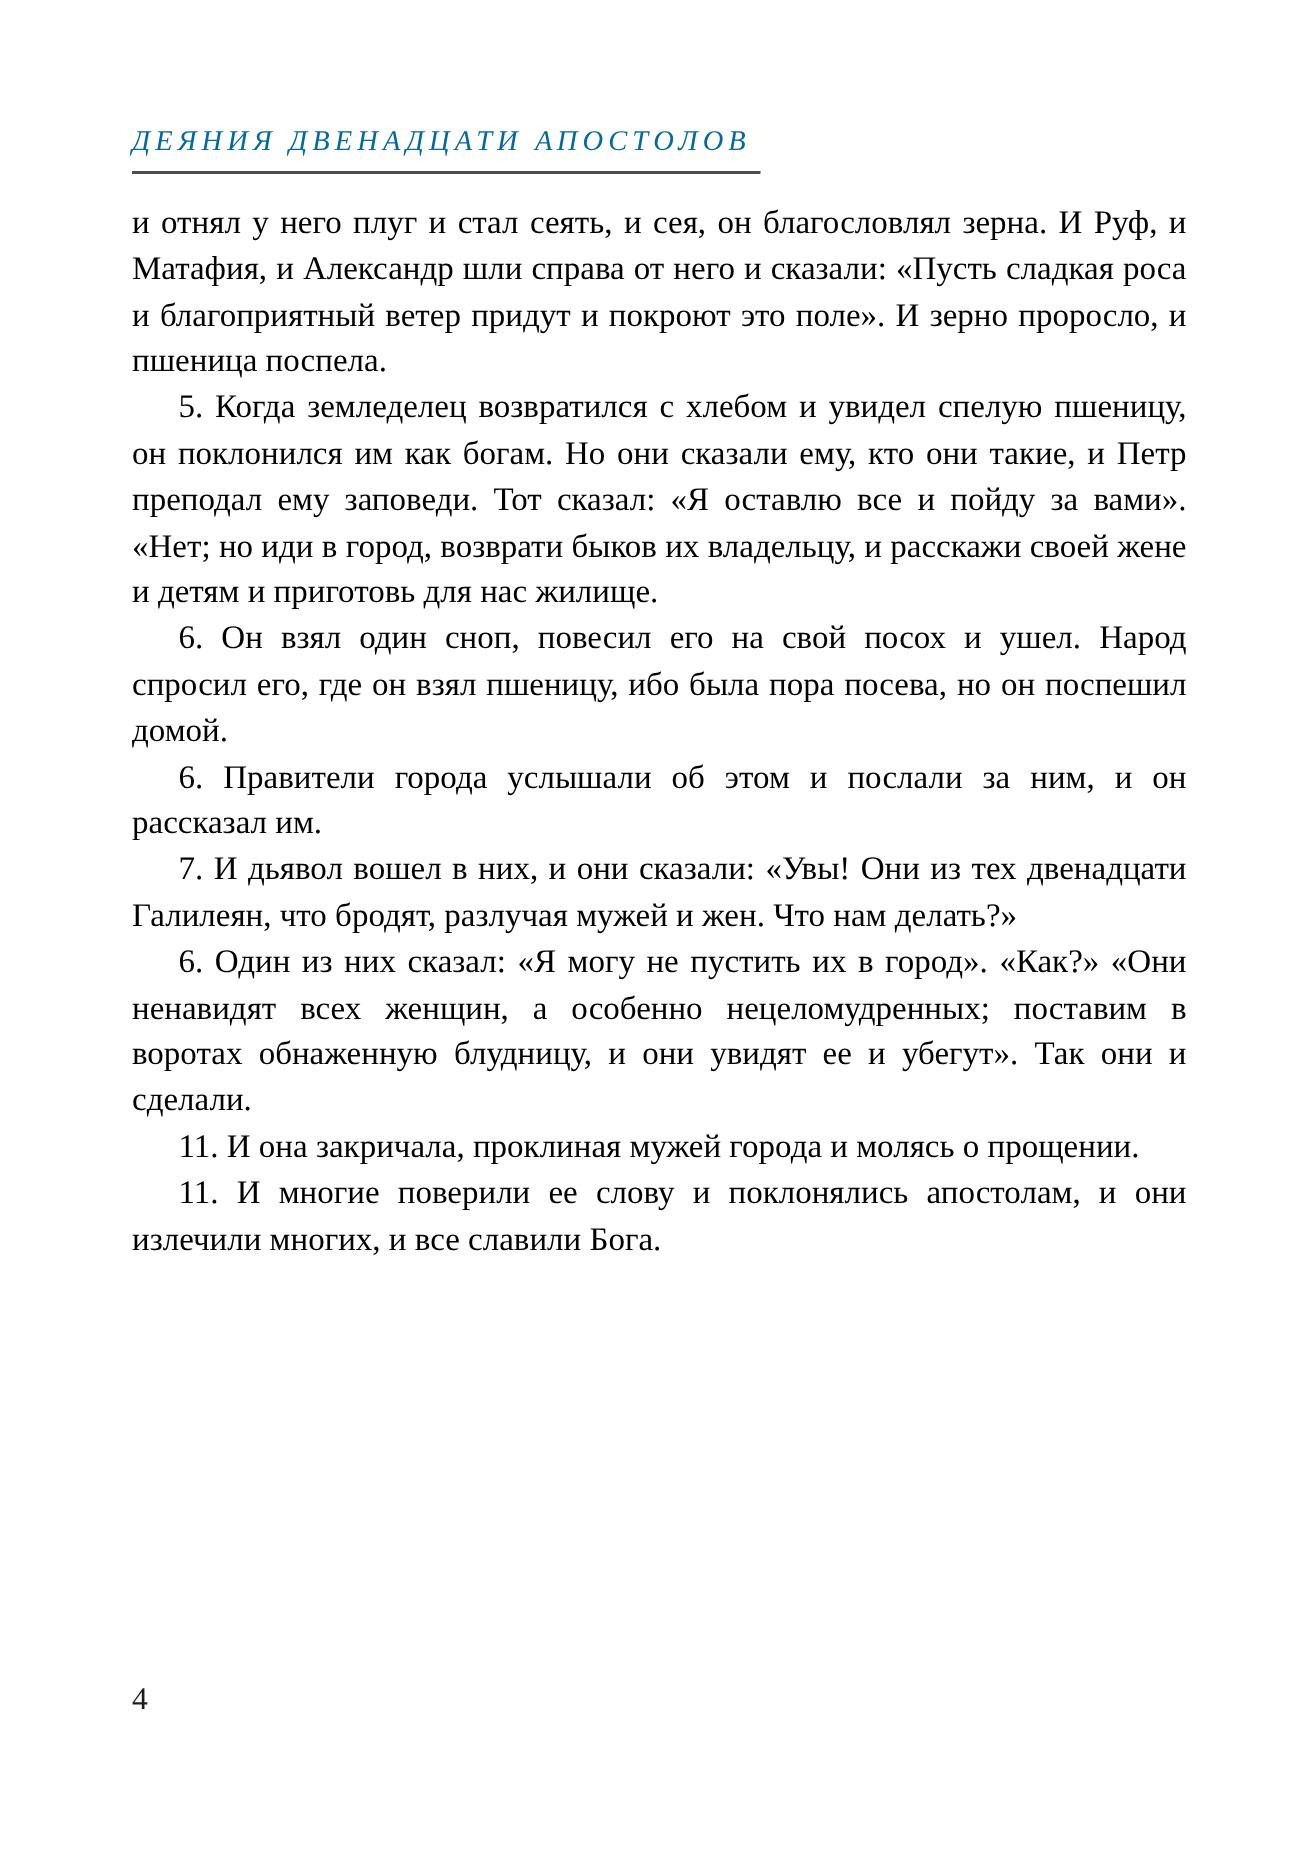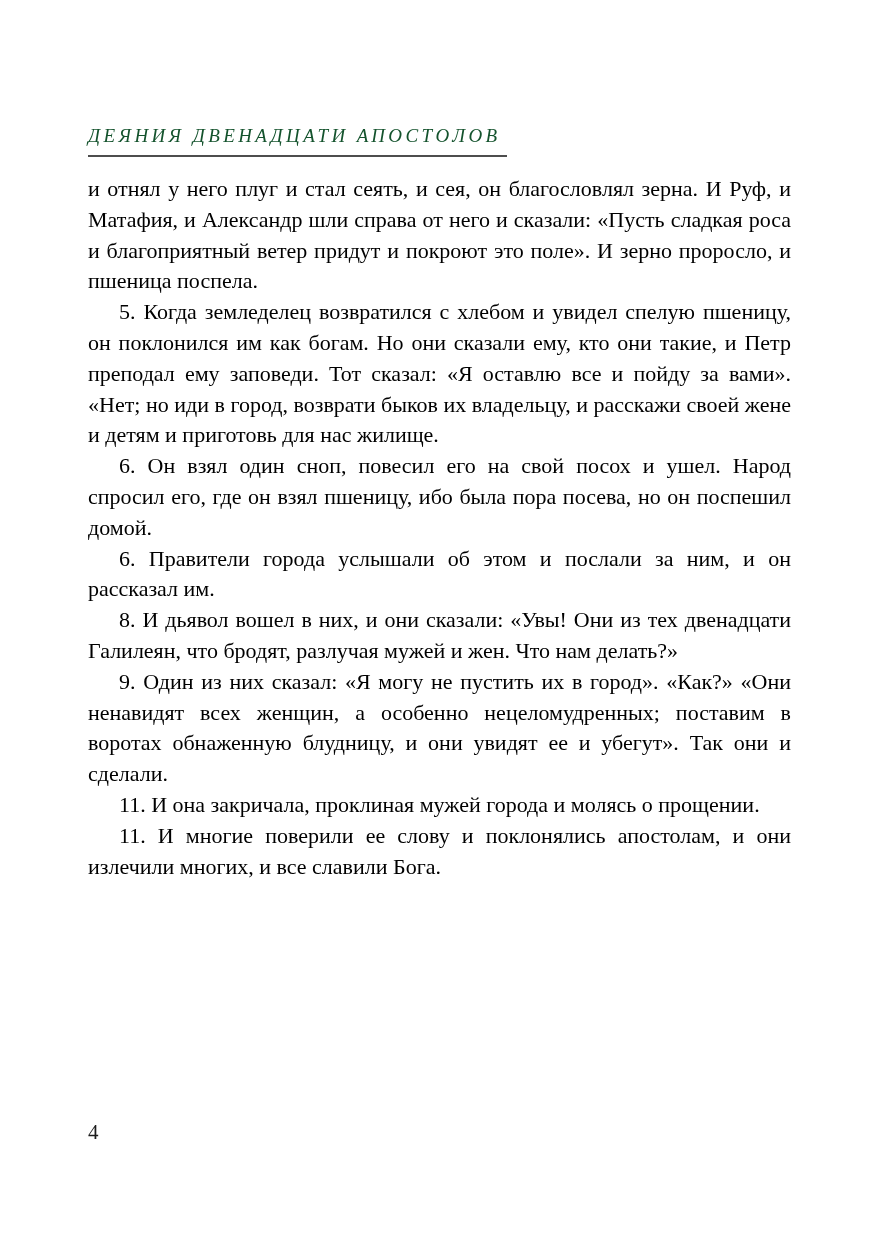--- a/index.html
+++ b/index.html
@@ -21,27 +21,26 @@
     left: 88px;
     top: 84px;
     width: 703px;
   }
   .running-head {
     display: inline-block;
     font-style: italic;
     font-size: 19px;
     font-weight: 500;
     letter-spacing: 3.4px;
-    color: #14532d;
+    color: #0369a1;
     text-transform: uppercase;
     border-bottom: 2px solid #4d4d4d;
     padding-bottom: 8px;
     padding-right: 6px;
     white-space: nowrap;
-    margin-top: 41px;
   }
   .body-text {
     margin-top: 17px;
     font-size: 22px;
     line-height: 30.8px;
     text-align: justify;
     color: #000000;
   }
   .body-text p {
     margin: 0;
@@ -62,20 +61,20 @@
 <body>
 
 <div class="page">
   <div class="content">
     <div class="running-head">ДЕЯНИЯ ДВЕНАДЦАТИ АПОСТОЛОВ</div>
     <div class="body-text">
       <p class="continuation">и отнял у него плуг и стал сеять, и сея, он благословлял зерна. И Руф, и Матафия, и Александр шли справа от него и сказали: «Пусть сладкая роса и благоприятный ветер придут и покроют это поле». И зерно проросло, и пшеница поспела.</p>
       <p>5. Когда земледелец возвратился с хлебом и увидел спелую пшеницу, он поклонился им как богам. Но они сказали ему, кто они такие, и Петр преподал ему заповеди. Тот сказал: «Я оставлю все и пойду за вами». «Нет; но иди в город, возврати быков их владельцу, и расскажи своей жене и детям и приготовь для нас жилище.</p>
       <p>6. Он взял один сноп, повесил его на свой посох и ушел. Народ спросил его, где он взял пшеницу, ибо была пора посева, но он поспешил домой.</p>
       <p>6. Правители города услышали об этом и послали за ним, и он рассказал им.</p>
-      <p>8. И дьявол вошел в них, и они сказали: «Увы! Они из тех двенадцати Галилеян, что бродят, разлучая мужей и жен. Что нам делать?»</p>
-      <p>9. Один из них сказал: «Я могу не пустить их в город». «Как?» «Они ненавидят всех женщин, а особенно нецеломудренных; поставим в воротах обнаженную блудницу, и они увидят ее и убегут». Так они и сделали.</p>
+      <p>7. И дьявол вошел в них, и они сказали: «Увы! Они из тех двенадцати Галилеян, что бродят, разлучая мужей и жен. Что нам делать?»</p>
+      <p>6. Один из них сказал: «Я могу не пустить их в город». «Как?» «Они ненавидят всех женщин, а особенно нецеломудренных; поставим в воротах обнаженную блудницу, и они увидят ее и убегут». Так они и сделали.</p>
       <p>11. И она закричала, проклиная мужей города и молясь о прощении.</p>
       <p>11. И многие поверили ее слову и поклонялись апостолам, и они излечили многих, и все славили Бога.</p>
     </div>
   </div>
   <div class="page-number">4</div>
 </div>
 
 </body></html>

